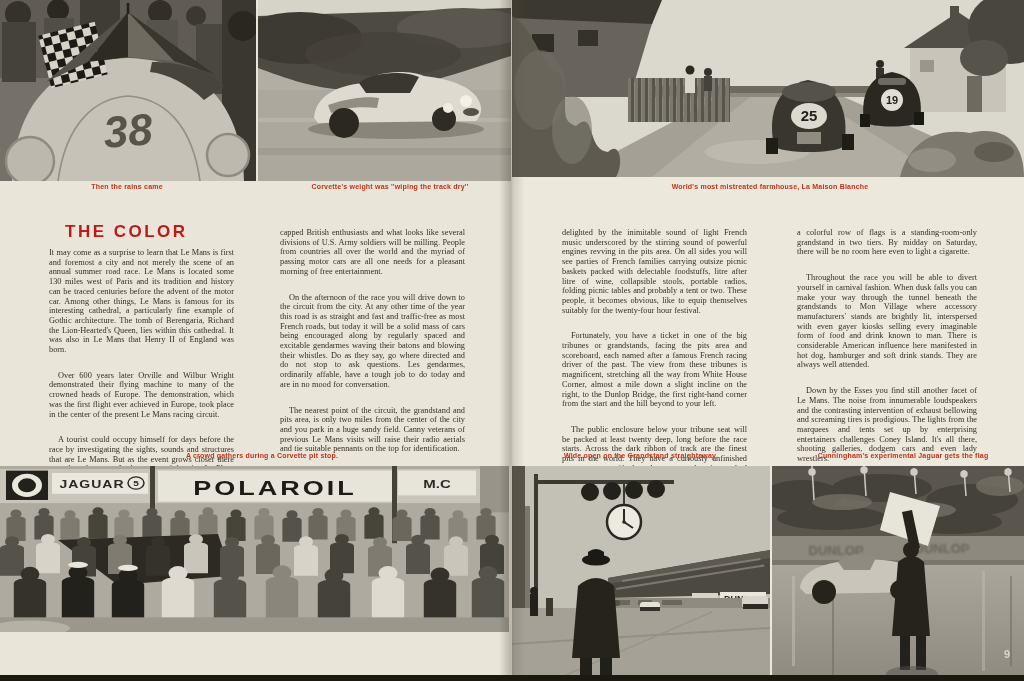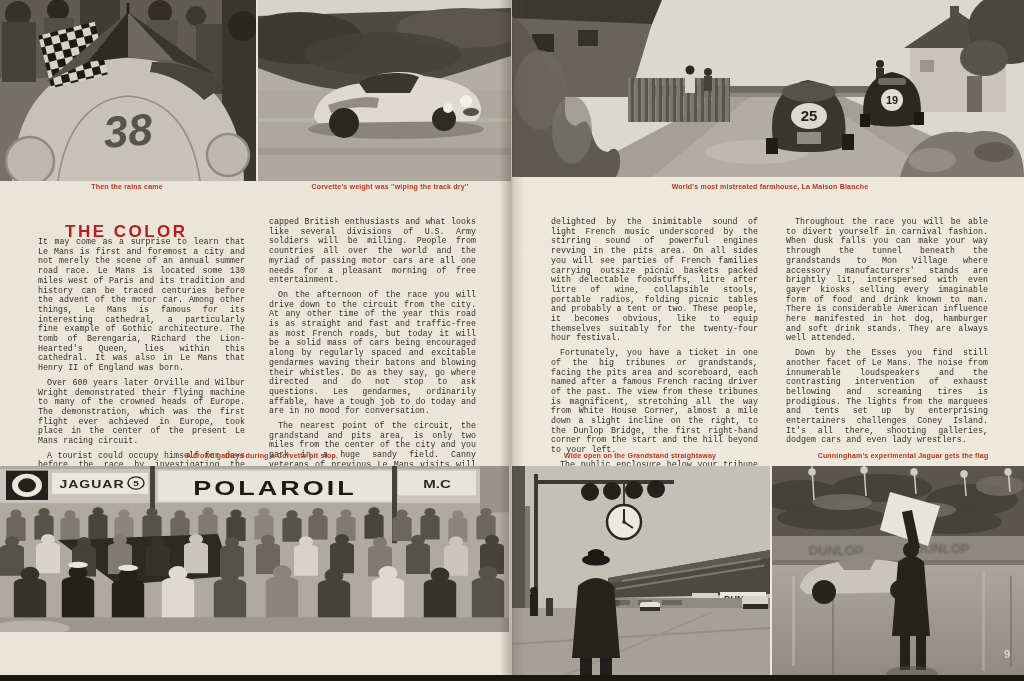--- a/index.html
+++ b/index.html
@@ -9,21 +9,21 @@
   .photo{position:absolute;overflow:hidden;background:#9a968c;}
   .photo svg{display:block;width:100%;height:100%;}
   svg text{font-family:"Liberation Sans",sans-serif;}
   .cap{position:absolute;transform:translateX(-50%);white-space:nowrap;
        font-family:"Liberation Sans",sans-serif;font-weight:bold;font-size:7px;
        color:#c0331c;letter-spacing:0.2px;}
   .title{position:absolute;left:33px;top:211px;font-family:"Liberation Sans",sans-serif;
          font-weight:bold;font-size:17px;letter-spacing:2.5px;color:#b91c1c;margin-left:32px;}
   .column{position:absolute;width:217px;font-size:8.3px;line-height:9.7px;
           text-align:justify;color:#342f27;word-spacing:0.3px;}
-  .column p{margin:5px;font-family:Liberation Mono, monospace;}
+  .column p{margin:16px;}
   .column p.ind{text-indent:9px;}
   .gutter{position:absolute;left:499px;top:0;width:26px;height:681px;z-index:40;pointer-events:none;
           background:linear-gradient(90deg,rgba(55,45,30,0) 0%,rgba(55,45,30,0.26) 45%,rgba(90,80,60,0.16) 58%,rgba(55,45,30,0) 100%);}
   .bottom-edge{position:absolute;left:0;top:675px;width:1024px;height:6px;background:#1b1812;z-index:60;}
   .page-num{position:absolute;left:1004px;top:648px;font-family:"Liberation Sans",sans-serif;
             font-weight:bold;font-size:11px;color:#d9d6cc;z-index:45;}
 </style>
 </head>
 <body>
 
@@ -167,20 +167,21 @@
       <p class="ind">On the afternoon of the race you will drive down to the circuit from the city. At any other time of the year this road is as straight and fast and traffic-free as most French roads, but today it will be a solid mass of cars being encouraged along by regularly spaced and excitable gendarmes waving their batons and blowing their whistles. Do as they say, go where directed and do not stop to ask questions. Les gendarmes, ordinarily affable, have a tough job to do today and are in no mood for conversation.</p>
       <p class="ind">The nearest point of the circuit, the grandstand and pits area, is only two miles from the center of the city and you park in a huge sandy field. Canny veterans of previous Le Mans visits will raise their radio aerials and tie suitable pennants on the top for identification.</p>
       <p class="ind">As you walk toward the enclosure, the special Le Mans atmosphere begins to enfold you. It will hold you in its grip for the next twenty-four hours. Your ears will be</p>
     </div>
   <div class="column" style="left:546px;top:212px;">
       <p>delighted by the inimitable sound of light French music underscored by the stirring sound of powerful engines revving in the pits area. On all sides you will see parties of French families carrying outsize picnic baskets packed with delectable foodstuffs, litre after litre of wine, collapsible stools, portable radios, folding picnic tables and probably a tent or two. These people, it becomes obvious, like to equip themselves suitably for the twenty-four hour festival.</p>
       <p class="ind">Fortunately, you have a ticket in one of the big tribunes or grandstands, facing the pits area and scoreboard, each named after a famous French racing driver of the past. The view from these tribunes is magnificent, stretching all the way from White House Corner, almost a mile down a slight incline on the right, to the Dunlop Bridge, the first right-hand corner from the start and the hill beyond to your left.</p>
       <p class="ind">The public enclosure below your tribune seat will be packed at least twenty deep, long before the race starts. Across the dark ribbon of track are the finest pits in the world. They have a curiously unfinished appearance as if the plasterers and painters had wearied of their work or had gone on a long, long lunch hour. Decked in</p>
     </div>
   <div class="column" style="left:781px;top:212px;width:212px;">
+      <p>a colorful row of flags is a standing-room-only grandstand in two tiers. By midday on Saturday, there will be no room here even to light a cigarette.</p>
       <p class="ind">Throughout the race you will be able to divert yourself in carnival fashion. When dusk falls you can make your way through the tunnel beneath the grandstands to Mon Village where accessory manufacturers' stands are brightly lit, interspersed with even gayer kiosks selling every imaginable form of food and drink known to man. There is considerable American influence here manifested in hot dog, hamburger and soft drink stands. They are always well attended.</p>
       <p class="ind">Down by the Esses you find still another facet of Le Mans. The noise from innumerable loudspeakers and the contrasting intervention of exhaust bellowing and screaming tires is prodigious. The lights from the marquees and tents set up by enterprising entertainers challenges Coney Island. It's all there, shooting galleries, dodgem cars and even lady wrestlers.</p>
     </div>
 
   <div class="cap" style="left:262px;top:452px;">A crowd gathers during a Corvette pit stop.</div>
   <div class="cap" style="left:640px;top:452px;">Wide open on the Grandstand straightaway</div>
   <div class="cap" style="left:903px;top:452px;">Cunningham's experimental Jaguar gets the flag</div>
 
   <div class="photo" style="left:0;top:466px;width:509px;height:166px;">
     <svg viewBox="0 0 509 215" preserveAspectRatio="none">

